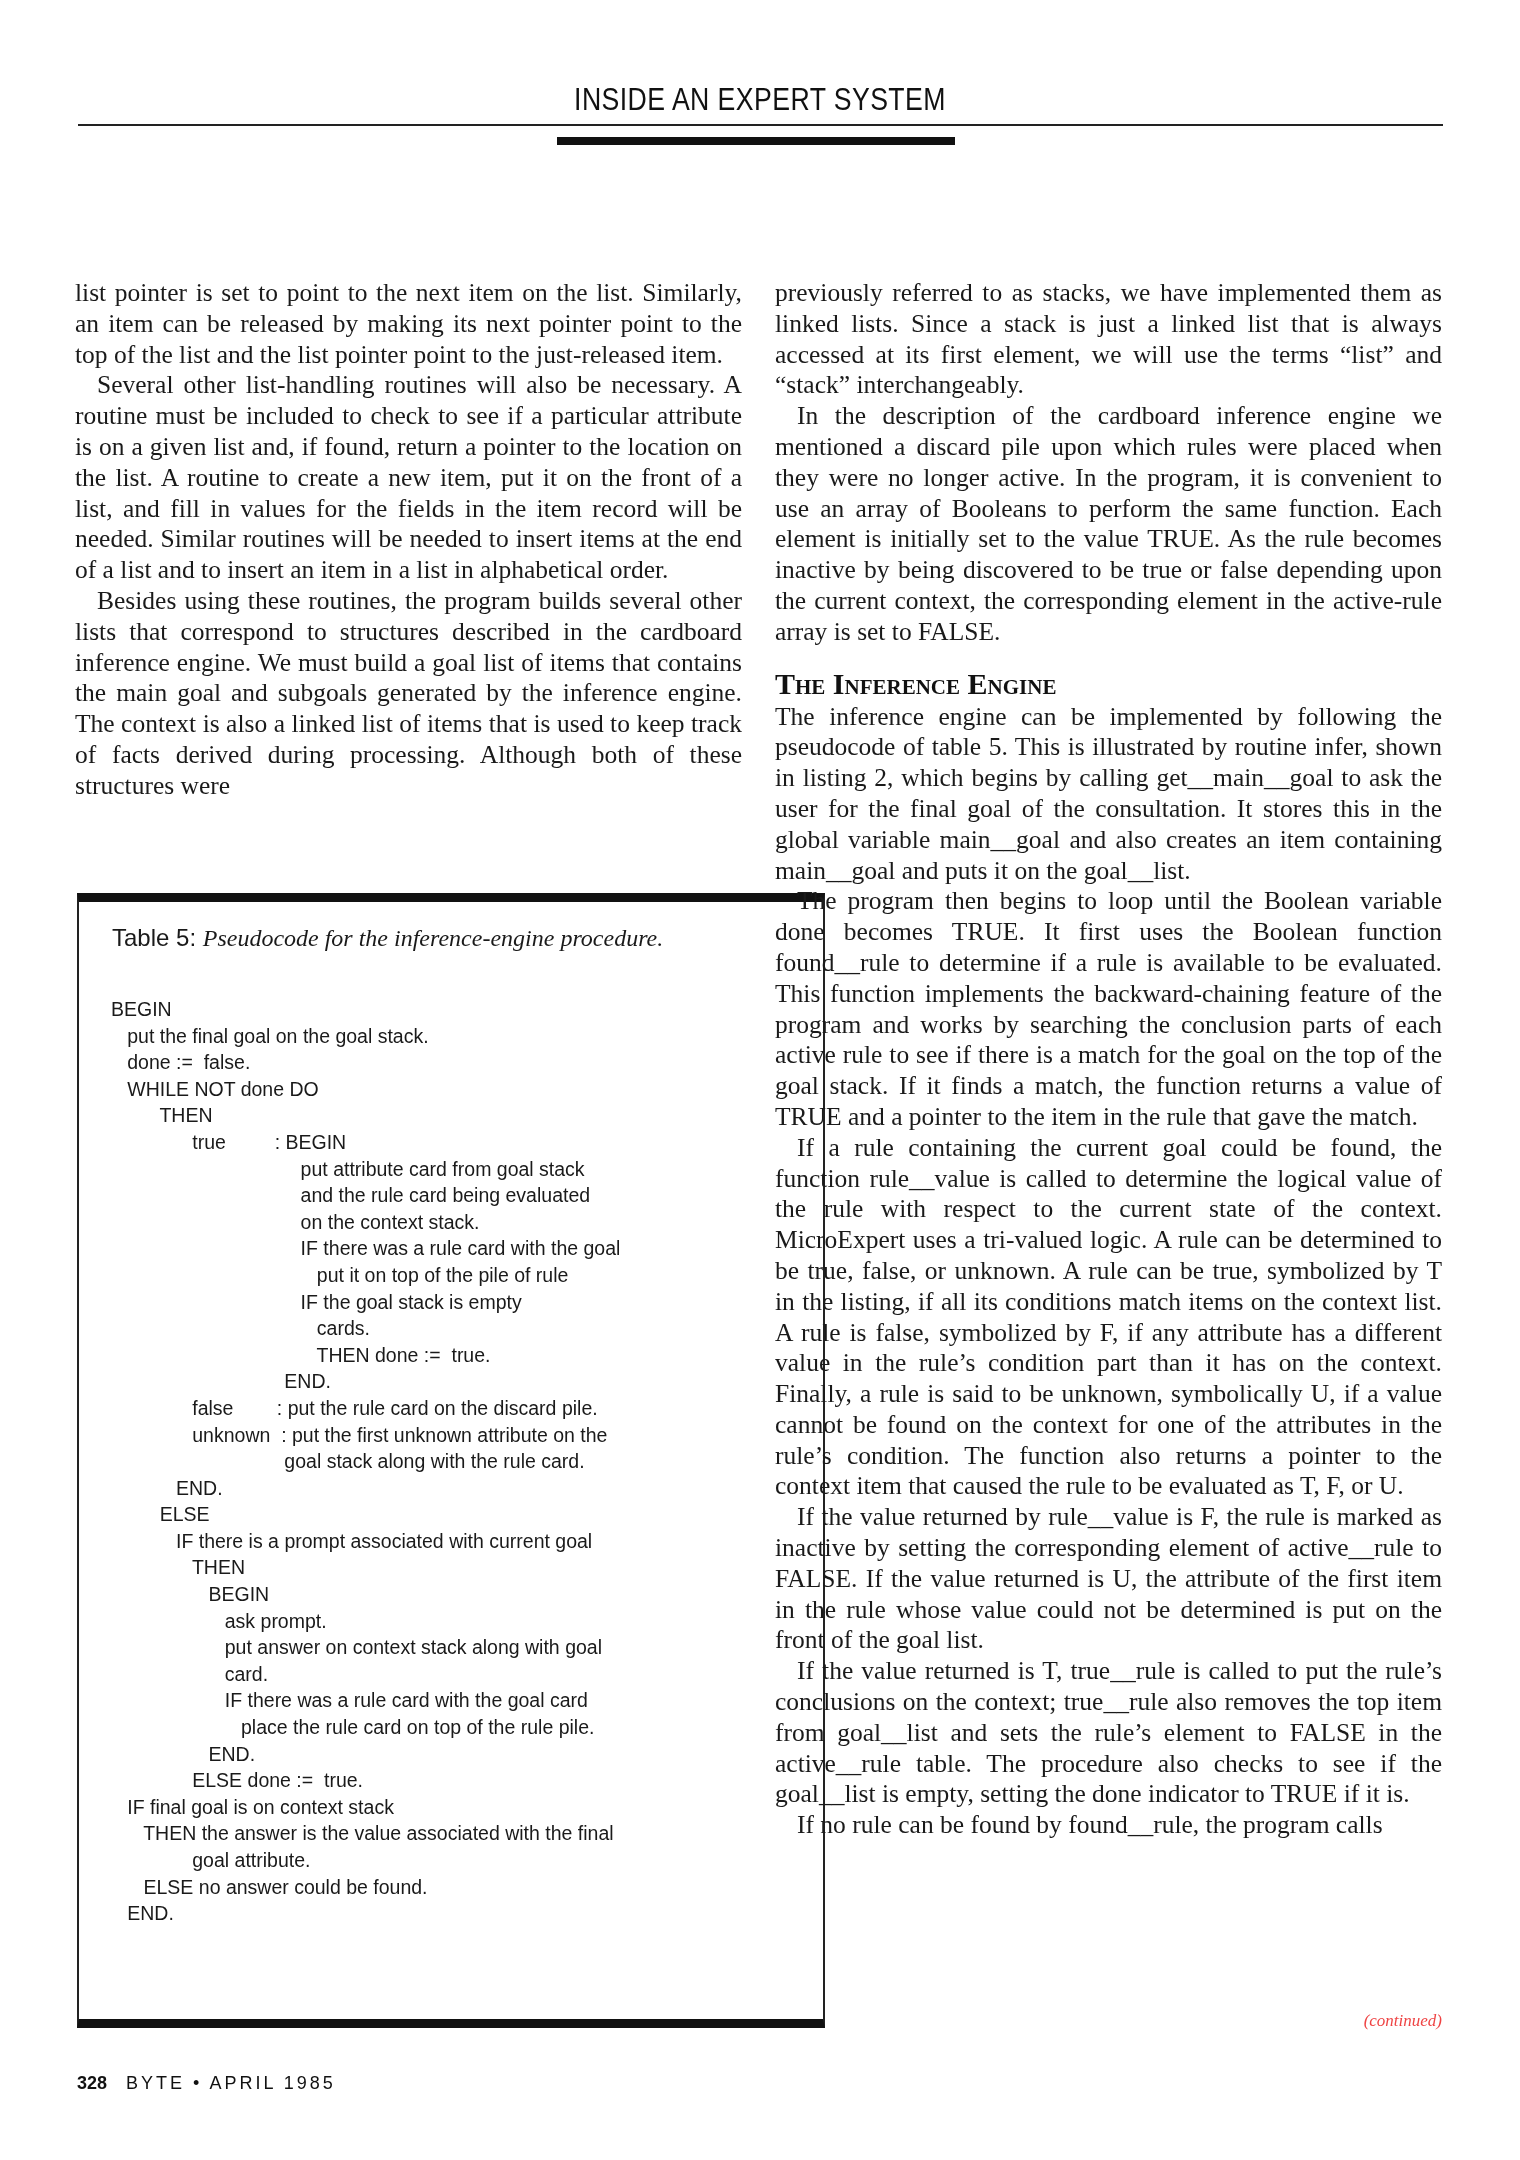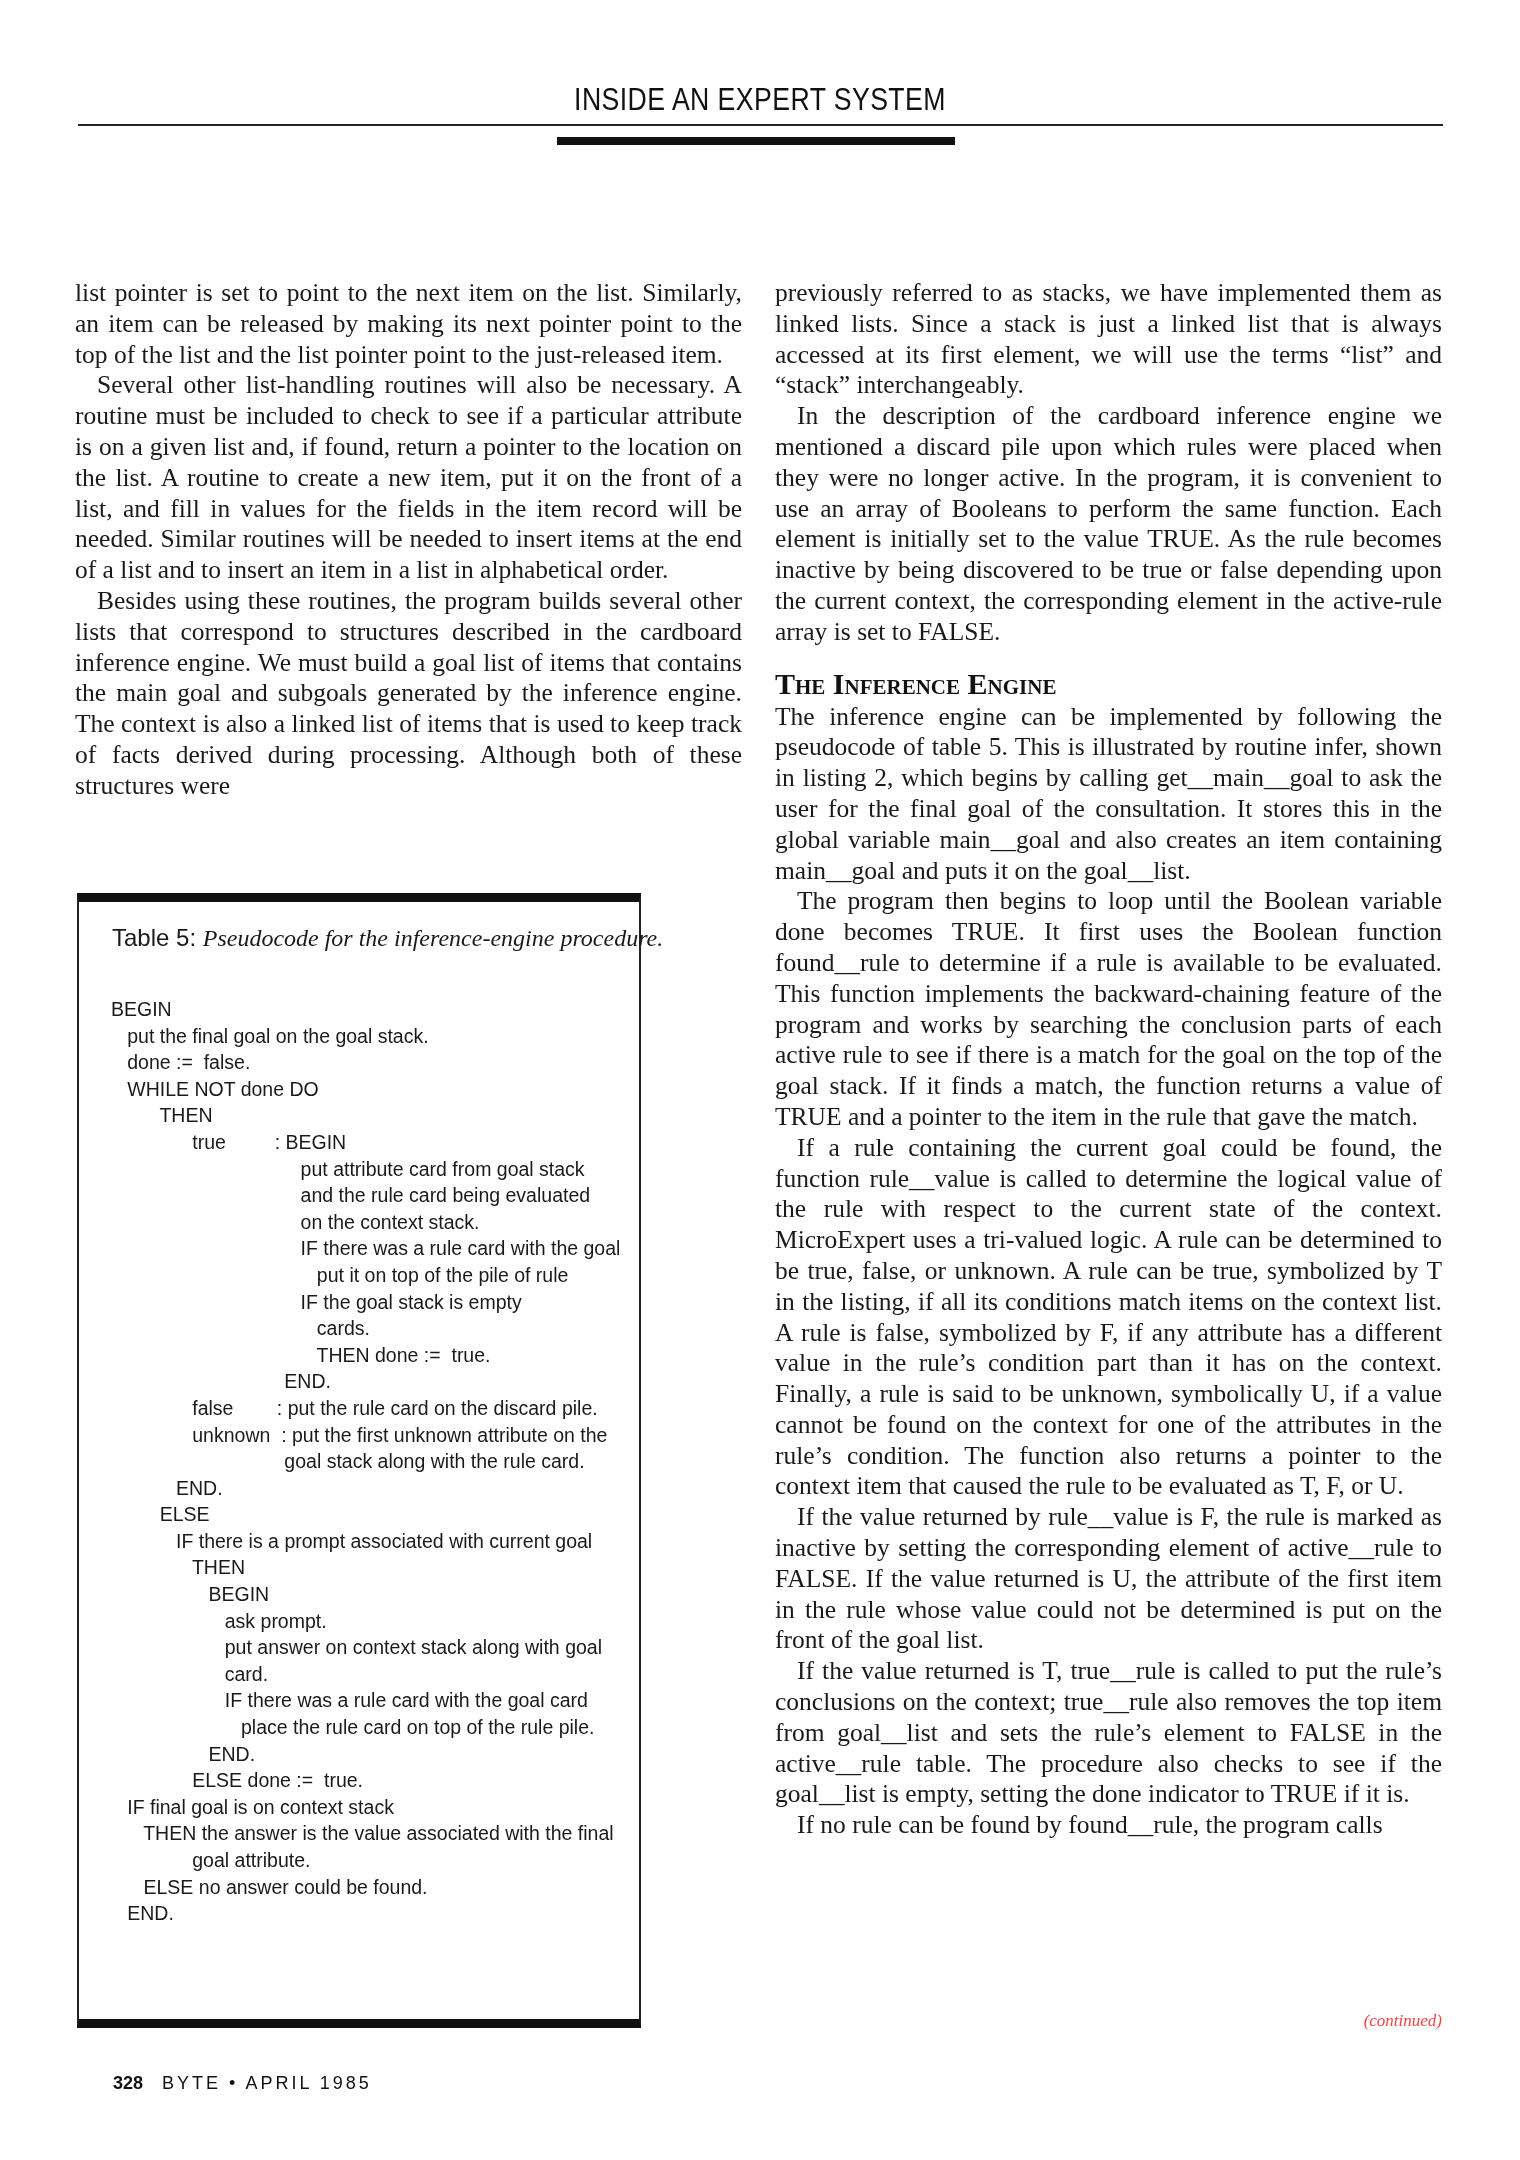--- a/index.html
+++ b/index.html
@@ -14,33 +14,33 @@
   .col { position:absolute; width:667px; font-family:"Liberation Serif", serif; font-size:25.5px; line-height:30.8px; text-align:justify; color:#1a1a1a; }
   .col p { margin:0; }
   .col p.indent { text-indent:22px; }
   .col-left { left:75px; top:278px; }
   .col-right { left:775px; top:278px; }
   .section-heading {
     font-family:"Liberation Serif", serif; font-weight:bold; font-variant:small-caps;
     font-size:30px; line-height:32px; margin-top:20px; margin-bottom:2px; text-align:left; color:#111;
   }
   .table-box {
-    position:absolute; left:77px; top:893px; width:564px; height:1135px;
+    position:absolute; left:77px; top:893px; width:748px; height:1135px;
     border-left:2px solid #222; border-right:2px solid #222;
     border-top:9px solid #111; border-bottom:9px solid #111; box-sizing:border-box;
   }
   .table-caption {
     position:absolute; left:33px; top:22px;
     font-family:"Liberation Sans", sans-serif; font-size:24px; color:#1a1a1a; white-space:nowrap;
   }
   .table-caption .cap-title { font-family:"Liberation Serif", serif; font-style:italic; font-size:24px; }
   .code { position:absolute; left:32px; top:94px; font-family:"Liberation Sans", sans-serif; font-size:19.5px; line-height:26.6px; color:#1a1a1a; }
   .code-line { white-space:pre; height:26.6px; }
   .folio {
-    position:absolute; left:77px; top:2073px; font-family:"Liberation Sans", sans-serif; font-size:18px; color:#111; white-space:nowrap;margin-left:36px;
+    position:absolute; left:77px; top:2073px; font-family:"Liberation Sans", sans-serif; font-size:18px; color:#111; white-space:nowrap;
   }
   .folio .page-num { font-weight:bold; margin-right:14px; }
   .folio .mag { letter-spacing:3px; }
   .continued {
     position:absolute; right:78px; top:2011px; font-family:"Liberation Serif", serif; font-style:italic; font-size:17px; color:#ef4444;
   }
 </style>
 </head>
 <body>
 

